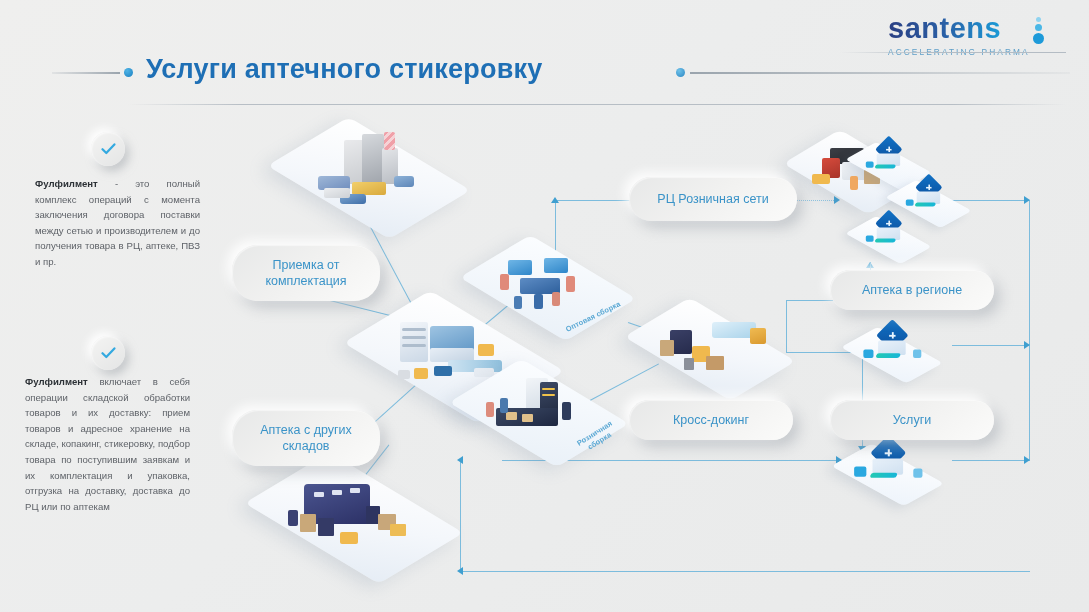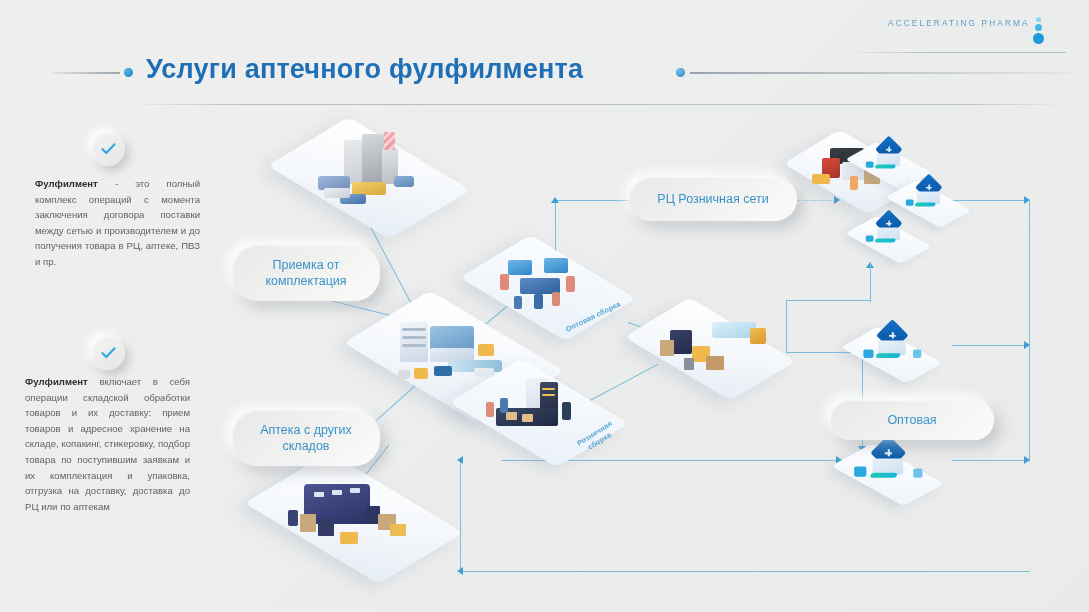--- a/index.html
+++ b/index.html
@@ -104,32 +104,33 @@
     background:linear-gradient(90deg,#23c9b3,#17b6d8);border-radius:3px;
     transform:skew(-16deg,0);}
   .pharm .acc{position:absolute;border-radius:2px;background:#2aa8e0;}
 </style>
 </head>
 <body>
 
 <div class="slide">
 
   <div class="logo">
+    <div class="logo-word">santens</div>
     <div class="logo-sub">ACCELERATING PHARMA</div>
     <div class="logo-dots">
         <i></i>
         <i></i>
         <i></i>
       </div>
   </div>
   <div class="hrule"></div>
 
   <div class="title-deco-left"></div>
   <div class="title-dot-left"></div>
-  <div class="title">Услуги  аптечного фулфилмента</div>
+  <div class="title">Услуги  аптечного стикеровку</div>
   <div class="title-dot-right"></div>
   <div class="title-deco-right"></div>
   <div class="title-underline"></div>
 
   <div class="tick" style="left:91px;top:132px;">
     <svg width="15" height="12" viewBox="0 0 15 12">
         <path d="M1.5 6.2 L5.3 10 L13.4 1.4" stroke="#33a9e0" stroke-width="2.2" fill="none" stroke-linecap="round" stroke-linejoin="round"></path>
       </svg>
   </div>
   <div class="para" style="left:35px;top:176px;">
@@ -328,17 +329,19 @@
     <div class="acc" style="left:6px;top:28px;width:12px;height:10px;"></div>
     <div class="acc" style="left:64px;top:30px;width:9px;height:9px;background:#6fc2ea;"></div>
   </div>
 
   <div class="pill" style="left:232px;top:245px;width:148px;height:56px;">Приемка от комплектация</div>
 
   <div class="pill" style="left:232px;top:410px;width:148px;height:56px;">Аптека с других складов</div>
 
   <div class="pill" style="left:629px;top:177px;width:168px;height:44px;">РЦ Розничная сети</div>
 
-
-
-  <div class="pill" style="left:830px;top:400px;width:164px;height:40px;">Оптовая</div>
+  <div class="pill" style="left:830px;top:270px;width:164px;height:40px;">Аптека в регионе</div>
+
+  <div class="pill" style="left:629px;top:400px;width:164px;height:40px;">Кросс-докинг</div>
+
+  <div class="pill" style="left:830px;top:400px;width:164px;height:40px;">Услуги</div>
 
 </div>
 
 </body></html>

